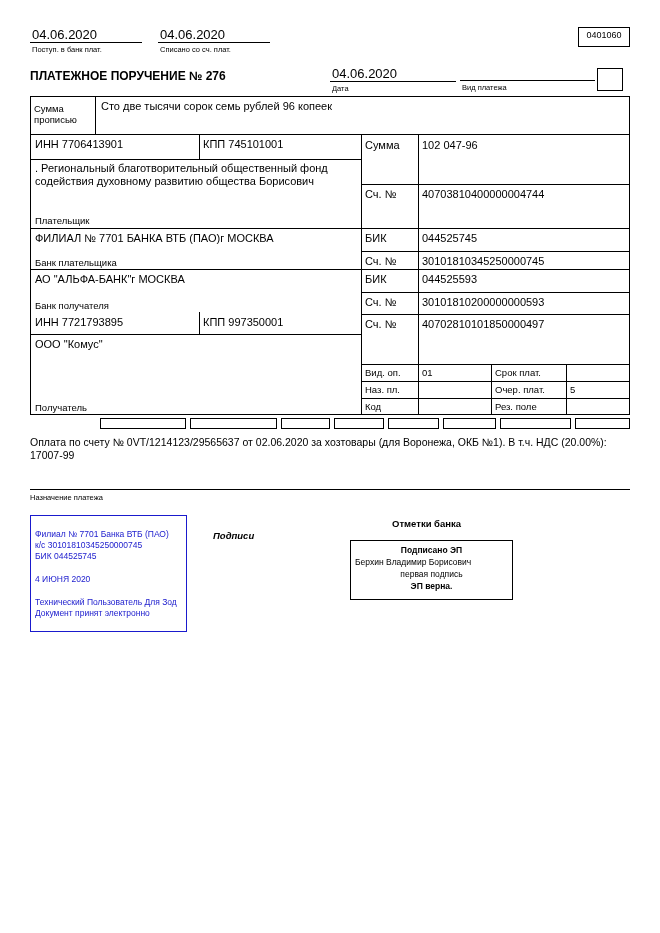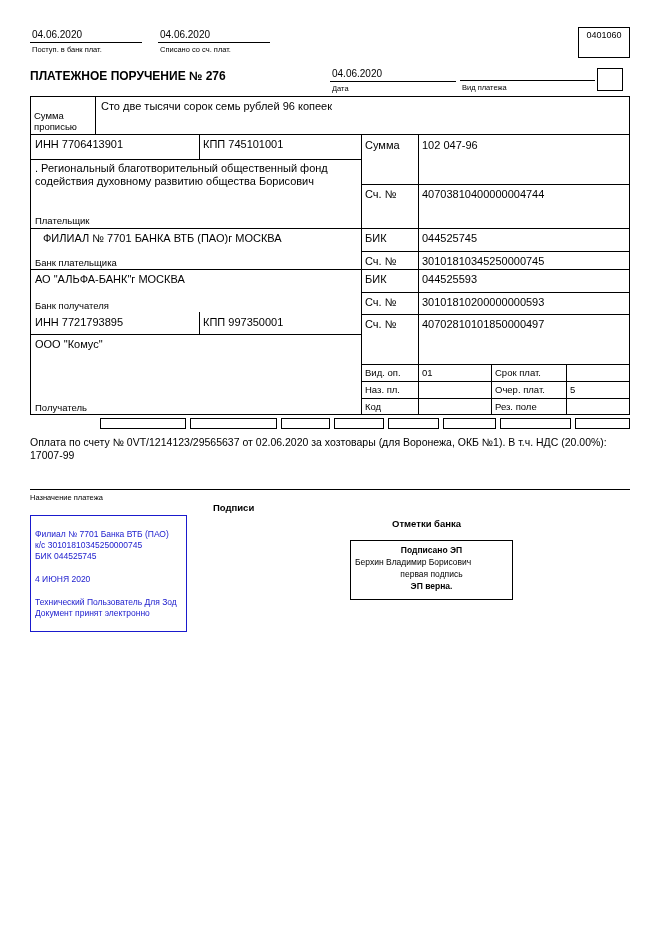--- a/index.html
+++ b/index.html
@@ -13,21 +13,21 @@
   .t105 { font-size:10.5px; line-height:13px; }
   .t95 { font-size:9.5px; line-height:11px; }
   .t9  { font-size:9px;  line-height:11px; }
   .t75 { font-size:7.5px; line-height:9px; }
   .b { font-weight:bold; }
   .i { }
   .vl { position:absolute; width:1px; background:#000; }
   .hl { position:absolute; height:1px; background:#000; }
   .bordered { position:absolute; border:1px solid #000; }
   .ufield { border-bottom:1px solid #000; }
-  .date-val { font-size:10px; line-height:14px; padding-left:2px; }
+  .date-val { font-size:13px; line-height:14px; padding-left:2px; }
   .main-table { position:absolute; left:30px; top:96px; width:600px; height:319px; border:1px solid #000; }
   .stamp {
     position:absolute; left:30px; top:515px; width:157px; height:117px;
     border:1px solid #1a1acd; color:#1a1acd; font-size:8.5px; line-height:11px;
     padding:13px 4px;
   }
   .stamp .gap { margin-top:12px; }
   .esign {
     position:absolute; left:350px; top:540px; width:163px; height:60px;
     border:1px solid #000; font-size:8.5px; line-height:12px; padding:3px 4px;
@@ -40,21 +40,21 @@
 <div class="page">
 
   <div class="abs" style="left:30px; top:28px; width:112px;">
     <div class="date-val ufield">04.06.2020</div>
     <div class="t75" style="padding-top:2px; padding-left:2px;">Поступ. в банк плат.</div>
   </div>
   <div class="abs" style="left:158px; top:28px; width:112px;">
     <div class="date-val ufield">04.06.2020</div>
     <div class="t75" style="padding-top:2px; padding-left:2px;">Списано со сч. плат.</div>
   </div>
-  <div class="bordered t9 ctr" style="left:578px; top:27px; width:52px; height:31px; line-height:14px;">0401060</div>
+  <div class="bordered t9 ctr" style="left:578px; top:27px; width:52px; height:20px; line-height:14px;">0401060</div>
 
   <div class="abs b" style="left:30px; top:69px; font-size:12px; line-height:14px;">ПЛАТЕЖНОЕ ПОРУЧЕНИЕ № 276</div>
   <div class="abs" style="left:330px; top:67px; width:126px;">
     <div class="date-val ufield">04.06.2020</div>
     <div class="t75" style="padding-top:2px; padding-left:2px;">Дата</div>
   </div>
   <div class="abs" style="left:460px; top:67px; width:135px;">
     <div class="ufield" style="height:14px;"></div>
     <div class="t75" style="padding-top:2px; padding-left:2px;">Вид платежа</div>
   </div>
@@ -76,34 +76,34 @@
     <div class="hl" style="top:131px; left:0;     width:598px;"></div>
     <div class="hl" style="top:154px; left:330px; width:268px;"></div>
     <div class="hl" style="top:172px; left:0;     width:598px;"></div>
     <div class="hl" style="top:195px; left:330px; width:268px;"></div>
     <div class="hl" style="top:217px; left:330px; width:268px;"></div>
     <div class="hl" style="top:237px; left:0;     width:330px;"></div>
     <div class="hl" style="top:267px; left:330px; width:268px;"></div>
     <div class="hl" style="top:284px; left:330px; width:268px;"></div>
     <div class="hl" style="top:301px; left:330px; width:268px;"></div>
 
-    <div class="abs t95" style="left:3px; top:13px; width:58px;">Сумма прописью</div>
+    <div class="abs t95" style="left:3px; top:6px; width:58px;">Сумма прописью</div>
     <div class="abs t11" style="left:70px; top:3px; width:520px;">Сто две тысячи сорок семь рублей 96 копеек</div>
 
     <div class="abs t11" style="left:4px;   top:41px;">ИНН 7706413901</div>
     <div class="abs t11" style="left:172px; top:41px;">КПП 745101001</div>
     <div class="abs t11" style="left:334px; top:42px;">Сумма</div>
     <div class="abs t11" style="left:391px; top:42px;text-align:right;">102 047-96</div>
 
     <div class="abs t11" style="left:4px; top:65px; width:322px;">. Региональный благотворительный общественный фонд содействия духовному развитию общества Борисович</div>
     <div class="abs t95" style="left:4px; top:118px;">Плательщик</div>
     <div class="abs t11" style="left:334px; top:91px;">Сч. №</div>
     <div class="abs t11" style="left:391px; top:91px;">40703810400000004744</div>
 
-    <div class="abs t11" style="left:4px; top:135px; width:322px;margin-left:8px;">ФИЛИАЛ № 7701 БАНКА ВТБ (ПАО)г МОСКВА</div>
+    <div class="abs t11" style="left:4px; top:135px; width:322px;">ФИЛИАЛ № 7701 БАНКА ВТБ (ПАО)г МОСКВА</div>
     <div class="abs t95" style="left:4px; top:160px;">Банк плательщика</div>
     <div class="abs t11" style="left:334px; top:135px;">БИК</div>
     <div class="abs t11" style="left:391px; top:135px;">044525745</div>
     <div class="abs t11" style="left:334px; top:158px;">Сч. №</div>
     <div class="abs t11" style="left:391px; top:158px;">30101810345250000745</div>
 
     <div class="abs t11" style="left:4px; top:176px; width:322px;">АО "АЛЬФА-БАНК"г МОСКВА</div>
     <div class="abs t95" style="left:4px; top:203px;">Банк получателя</div>
     <div class="abs t11" style="left:334px; top:176px;">БИК</div>
     <div class="abs t11" style="left:391px; top:176px;">044525593</div>
@@ -142,21 +142,21 @@
 
   <div class="stamp">
     <div>Филиал № 7701 Банка ВТБ (ПАО)</div>
     <div>к/с 30101810345250000745</div>
     <div>БИК 044525745</div>
     <div class="gap">4 ИЮНЯ 2020</div>
     <div class="gap">Технический Пользователь Для Зод</div>
     <div>Документ принят электронно</div>
   </div>
 
-  <div class="abs t95 b" style="left:213px; top:502px;">Подписи</div>
+  <div class="abs t95 b" style="left:213px; top:530px;font-style:italic;">Подписи</div>
   <div class="abs t95 b" style="left:392px; top:518px;">Отметки банка</div>
 
   <div class="esign">
     <div class="b ctr">Подписано ЭП</div>
     <div>Берхин Владимир Борисович</div>
     <div class="i ctr">первая подпись</div>
     <div class="b ctr">ЭП верна.</div>
   </div>
 
 </div>

